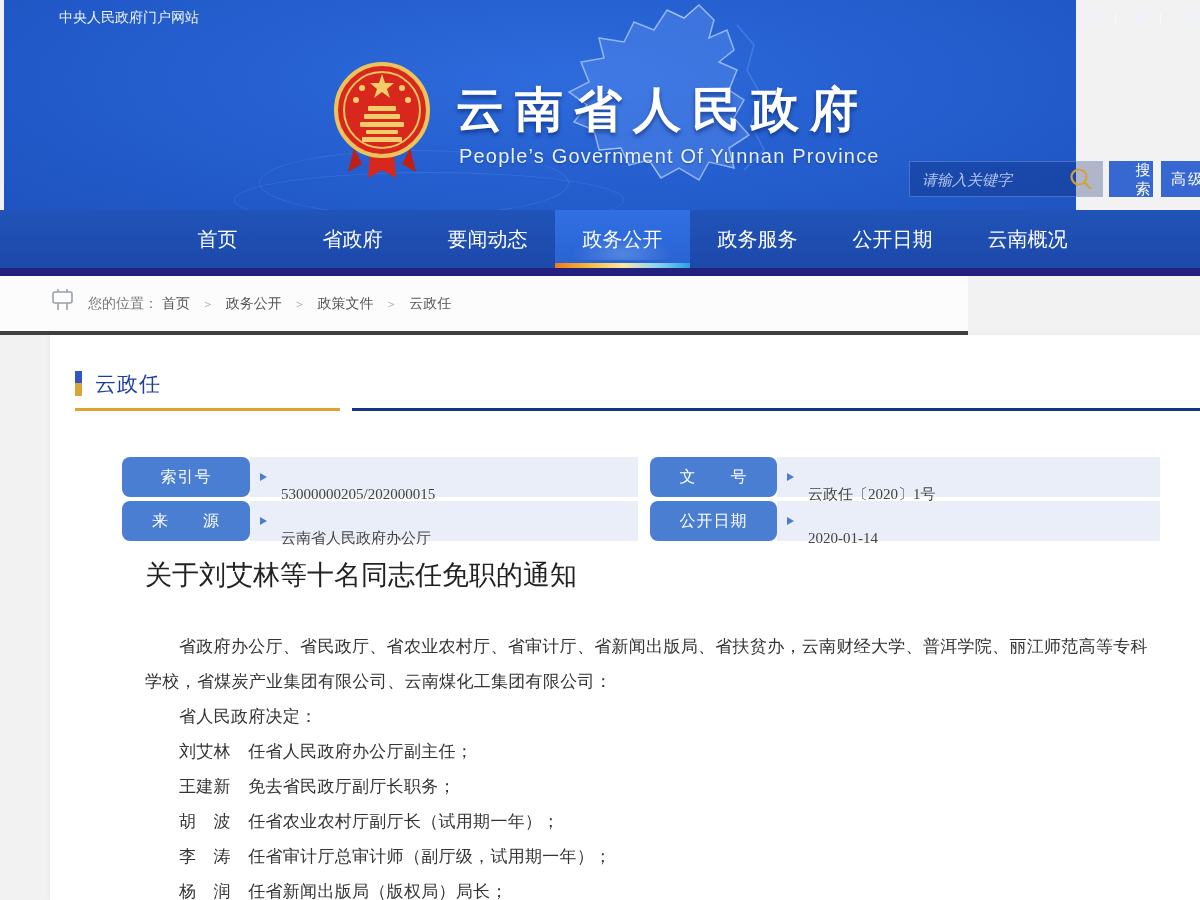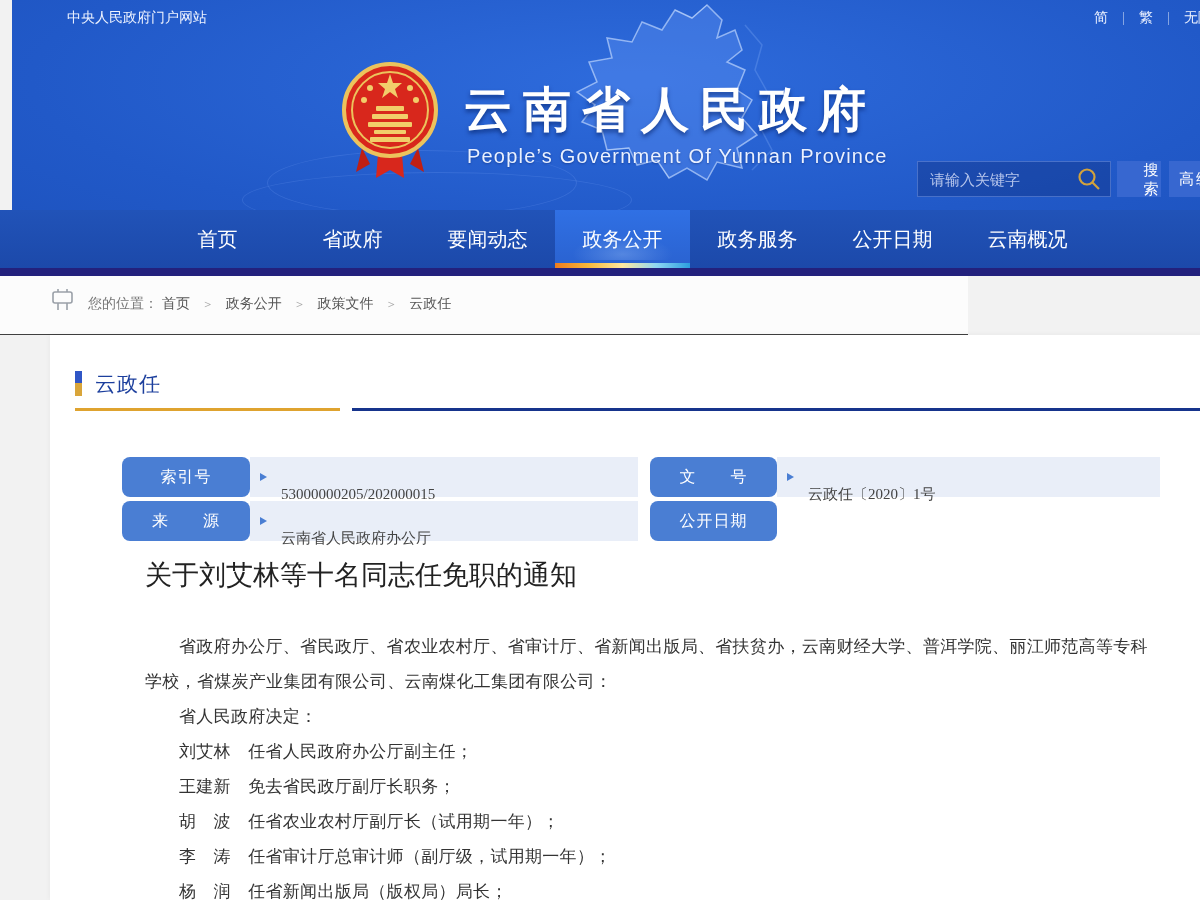--- a/index.html
+++ b/index.html
@@ -1,39 +1,39 @@
 <!DOCTYPE html>
 <html><head>
 <meta charset="utf-8">
 <style>
   * { margin:0; padding:0; box-sizing:border-box; }
   body { font-family:"Liberation Sans","DejaVu Sans",sans-serif; background:#e8e8e8; }
   .viewport { position:relative; width:1200px; height:900px; overflow:hidden; background:#f2f2f2; }
 
   
-  .header { position:absolute; left:12px; top:0; width:1189px; height:210px;
+  .header { position:absolute; left:4px; top:0; width:1072px; height:210px;
     background:radial-gradient(120% 170% at 52% 38%, #2e6bdc 0%, #2159c8 42%, #1747ad 100%); }
   .ripple { position:absolute; border:1px solid rgba(140,180,255,.18); border-radius:50%; }
   .map-svg { position:absolute; left:545px; top:0; opacity:.9; }
 
   .topbar { position:absolute; left:0; top:0; width:1200px; height:34px; }
   .topbar-left { position:absolute; left:55px; top:9px; font-size:14px; color:#eef3ff; cursor:pointer; }
   .topbar-right { position:absolute; left:1082px; top:9px; display:flex; align-items:center; white-space:nowrap; }
   .topbar-right span.lang { font-size:14px; color:#eef3ff; cursor:pointer; }
   .tsep { display:inline-block; width:1px; height:13px; background:rgba(255,255,255,.45); margin:0 15px; }
 
   .emblem { position:absolute; left:330px; top:60px; }
   .site-title { position:absolute; left:452px; top:78px; font-size:48px; font-weight:700; color:#ffffff;
     letter-spacing:11px; text-shadow:0 3px 4px rgba(0,25,90,.55); font-family:Liberation Mono, monospace; }
   .site-subtitle { position:absolute; left:455px; top:145px; font-size:20px; color:#eaf1ff; letter-spacing:1.2px;
     text-shadow:0 1px 2px rgba(0,25,90,.4);text-align:center; }
 
   .search-input { position:absolute; left:905px; top:161px; width:194px; height:36px;
     background:rgba(8,28,96,.28); border:1px solid rgba(160,190,255,.35); color:#dce6ff;
-    font-size:15px; padding:0 34px 0 12px; outline:none; }
+    font-size:15px; padding:0 34px 0 12px; outline:none;font-style:italic; }
   .search-input::placeholder { color:#b7c6ec; }
   .mag { position:absolute; left:1064px; top:166px; }
   .btn-blue { position:absolute; top:161px; height:36px; background:#3767d0; color:#fff; font-size:15px;
     border:none; cursor:pointer; letter-spacing:2px; }
   .btn-search { left:1105px; width:44px;padding-left:26px; }
   .btn-adv { left:1157px; width:88px; }
 
   
   .nav { position:absolute; left:0; top:210px; width:1200px; height:58px;
     background:linear-gradient(180deg,#2153b8,#1c49aa); display:flex; padding-left:150px; }
@@ -41,21 +41,21 @@
     color:#fff; font-size:20px; cursor:pointer; position:relative; }
   .nav-item.active { background:linear-gradient(180deg,#3070e4 0%, #2a62d0 100%); }
   .nav-item.active::before { content:""; position:absolute; left:8px; right:8px; top:12px; bottom:8px;
     background:radial-gradient(60% 70% at 50% 85%, rgba(190,220,255,.28) 0%, rgba(190,220,255,0) 70%); }
   .nav-underline { position:absolute; left:0; bottom:0; width:135px; height:5px;
     background:linear-gradient(90deg,#ee7c1e 0%, #f6b83b 25%, #ffe9a0 50%, #8ed6f2 75%, #2b9fdf 100%); }
   .navstrip { position:absolute; left:0; top:268px; width:1200px; height:8px; background:#23217d; }
 
   
   .breadcrumb { position:absolute; left:0; top:276px; width:968px; height:59px; background:#fcfcfc;
-    border-bottom:1px solid #404040; }
+    border-bottom:4px solid #404040; }
   .bc-icon { position:absolute; left:50px; top:12px; }
   .bc-text { position:absolute; left:88px; top:19px; font-size:14px; color:#777; }
   .bc-text a { color:#555; text-decoration:none; cursor:pointer; }
   .bc-sep { color:#aaa; margin:0 8px; font-size:12px; }
 
   
   .page-body { position:absolute; left:0; top:335px; width:1200px; height:565px; background:#f2f2f2; }
   .card { position:absolute; left:50px; top:0; width:1400px; height:565px; background:#ffffff;
     box-shadow:0 0 6px rgba(0,0,0,.05); }
 
@@ -203,20 +203,24 @@
           <span class="arrow"></span>
           <span class="vtext">云政任〔2020〕1号</span>
         </div>
         <div class="mlabel">来　　源</div>
         <div class="mval">
           <span class="arrow"></span>
           <span class="vtext">云南省人民政府办公厅</span>
         </div>
         <div></div>
         <div class="mlabel">公开日期</div>
+        <div class="mval">
+          <span class="arrow"></span>
+          <span class="vtext">2020-01-14</span>
+        </div>
       </div>
 
       <div class="doc-title">关于刘艾林等十名同志任免职的通知</div>
 
       <div class="doc-body">
         <p>省政府办公厅、省民政厅、省农业农村厅、省审计厅、省新闻出版局、省扶贫办，云南财经大学、普洱学院、丽江师范高等专科学校，省煤炭产业集团有限公司、云南煤化工集团有限公司：</p>
         <p>省人民政府决定：</p>
         <p>刘艾林　任省人民政府办公厅副主任；</p>
         <p>王建新　免去省民政厅副厅长职务；</p>
         <p>胡　波　任省农业农村厅副厅长（试用期一年）；</p>

